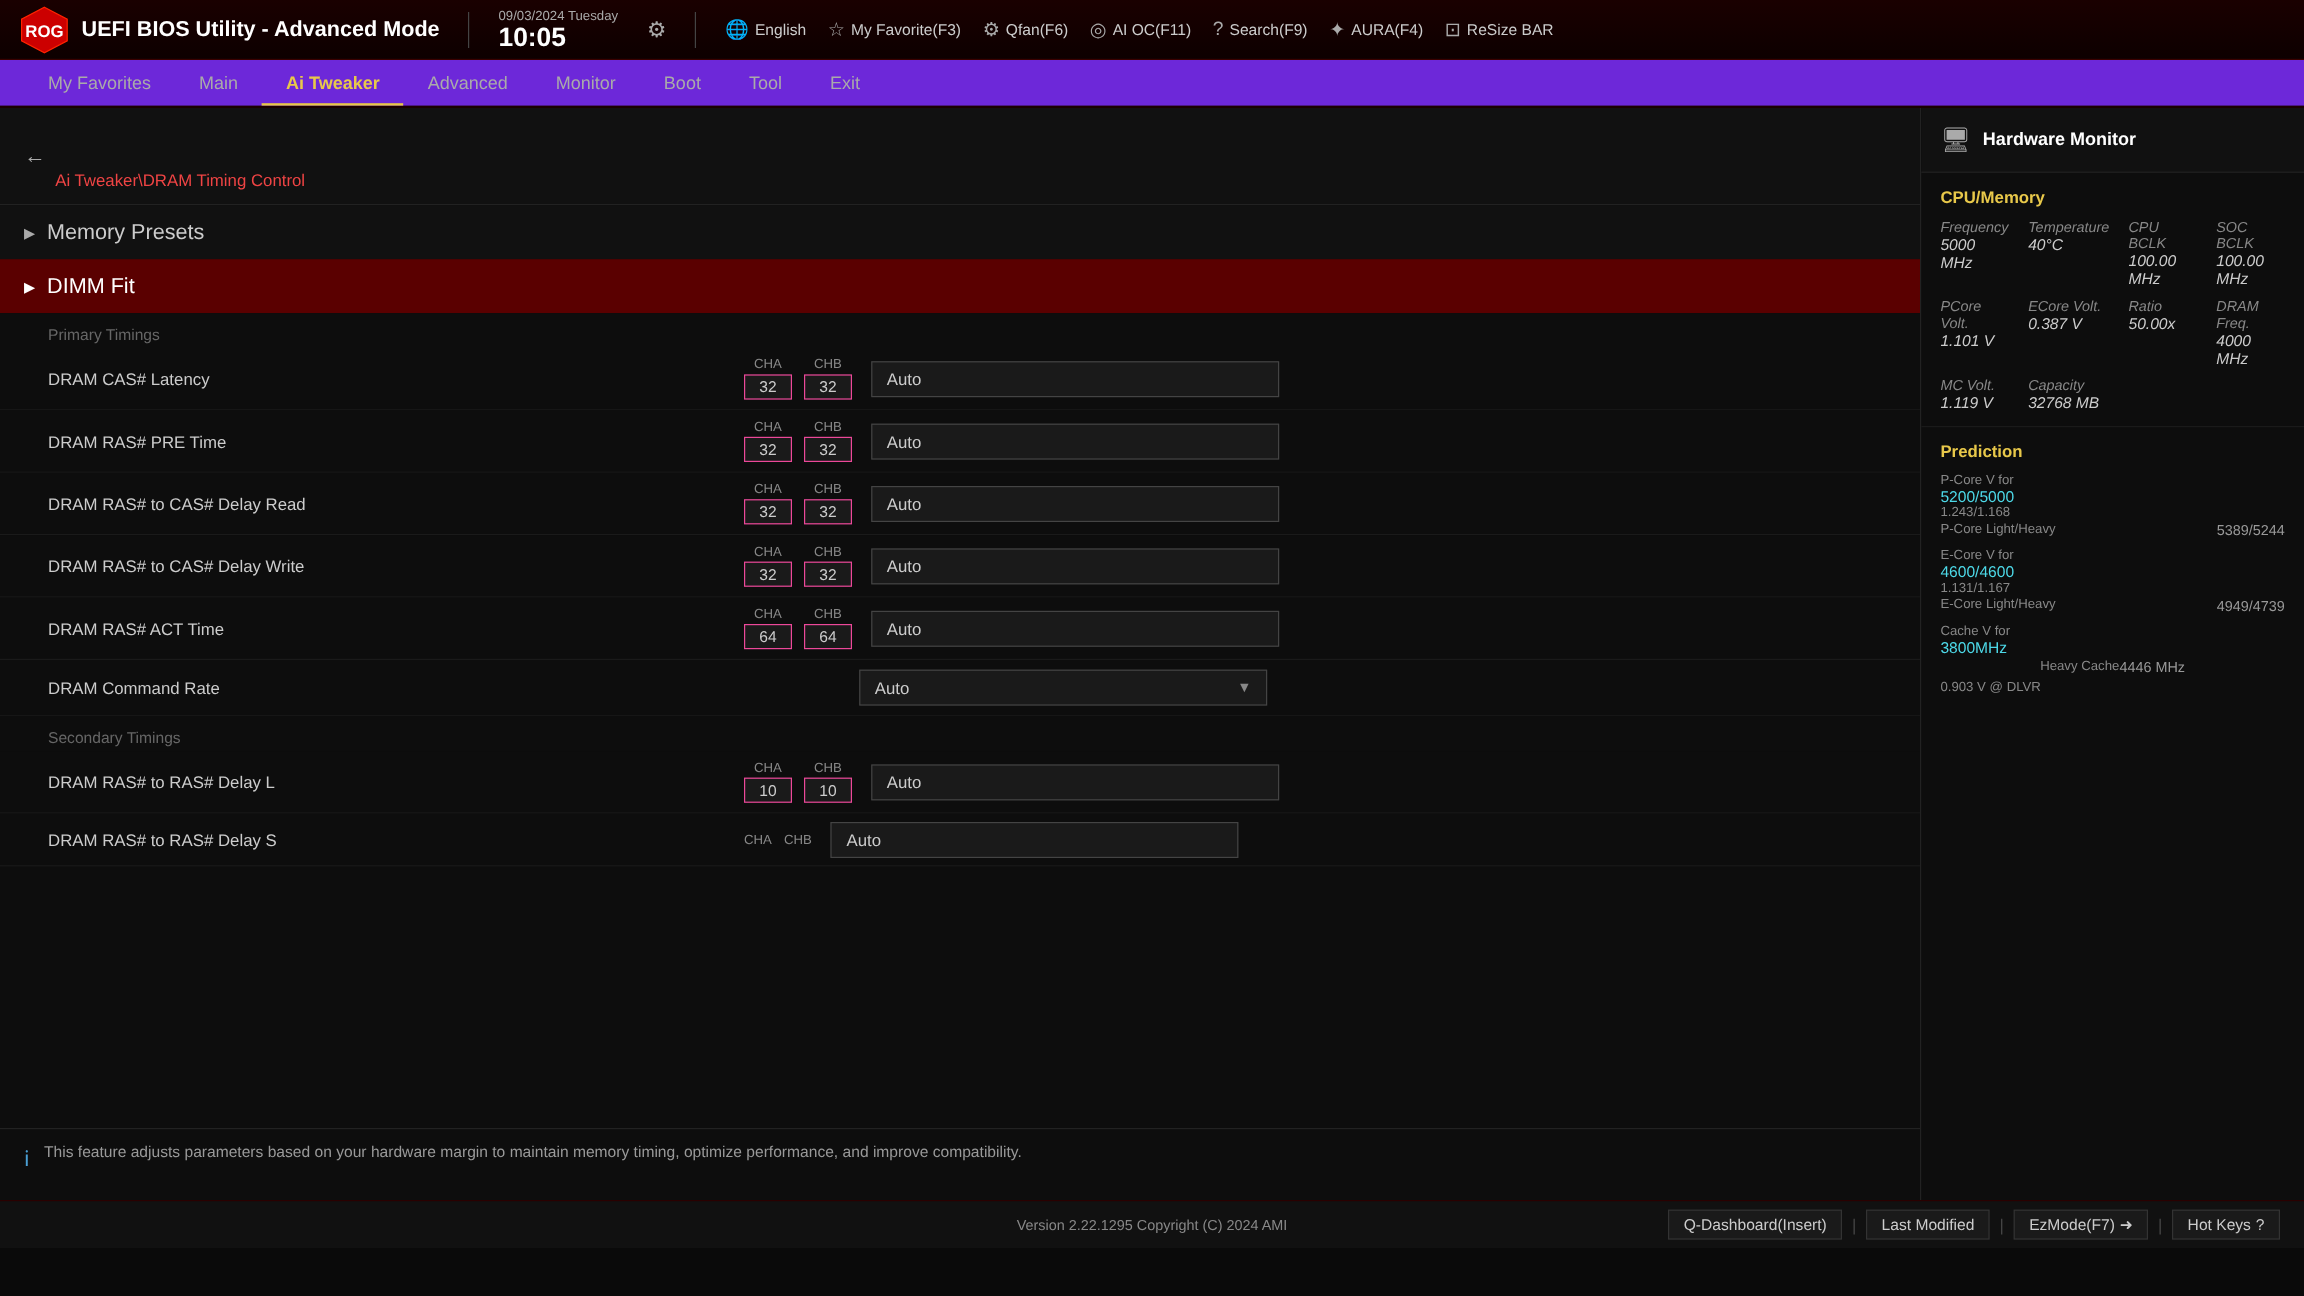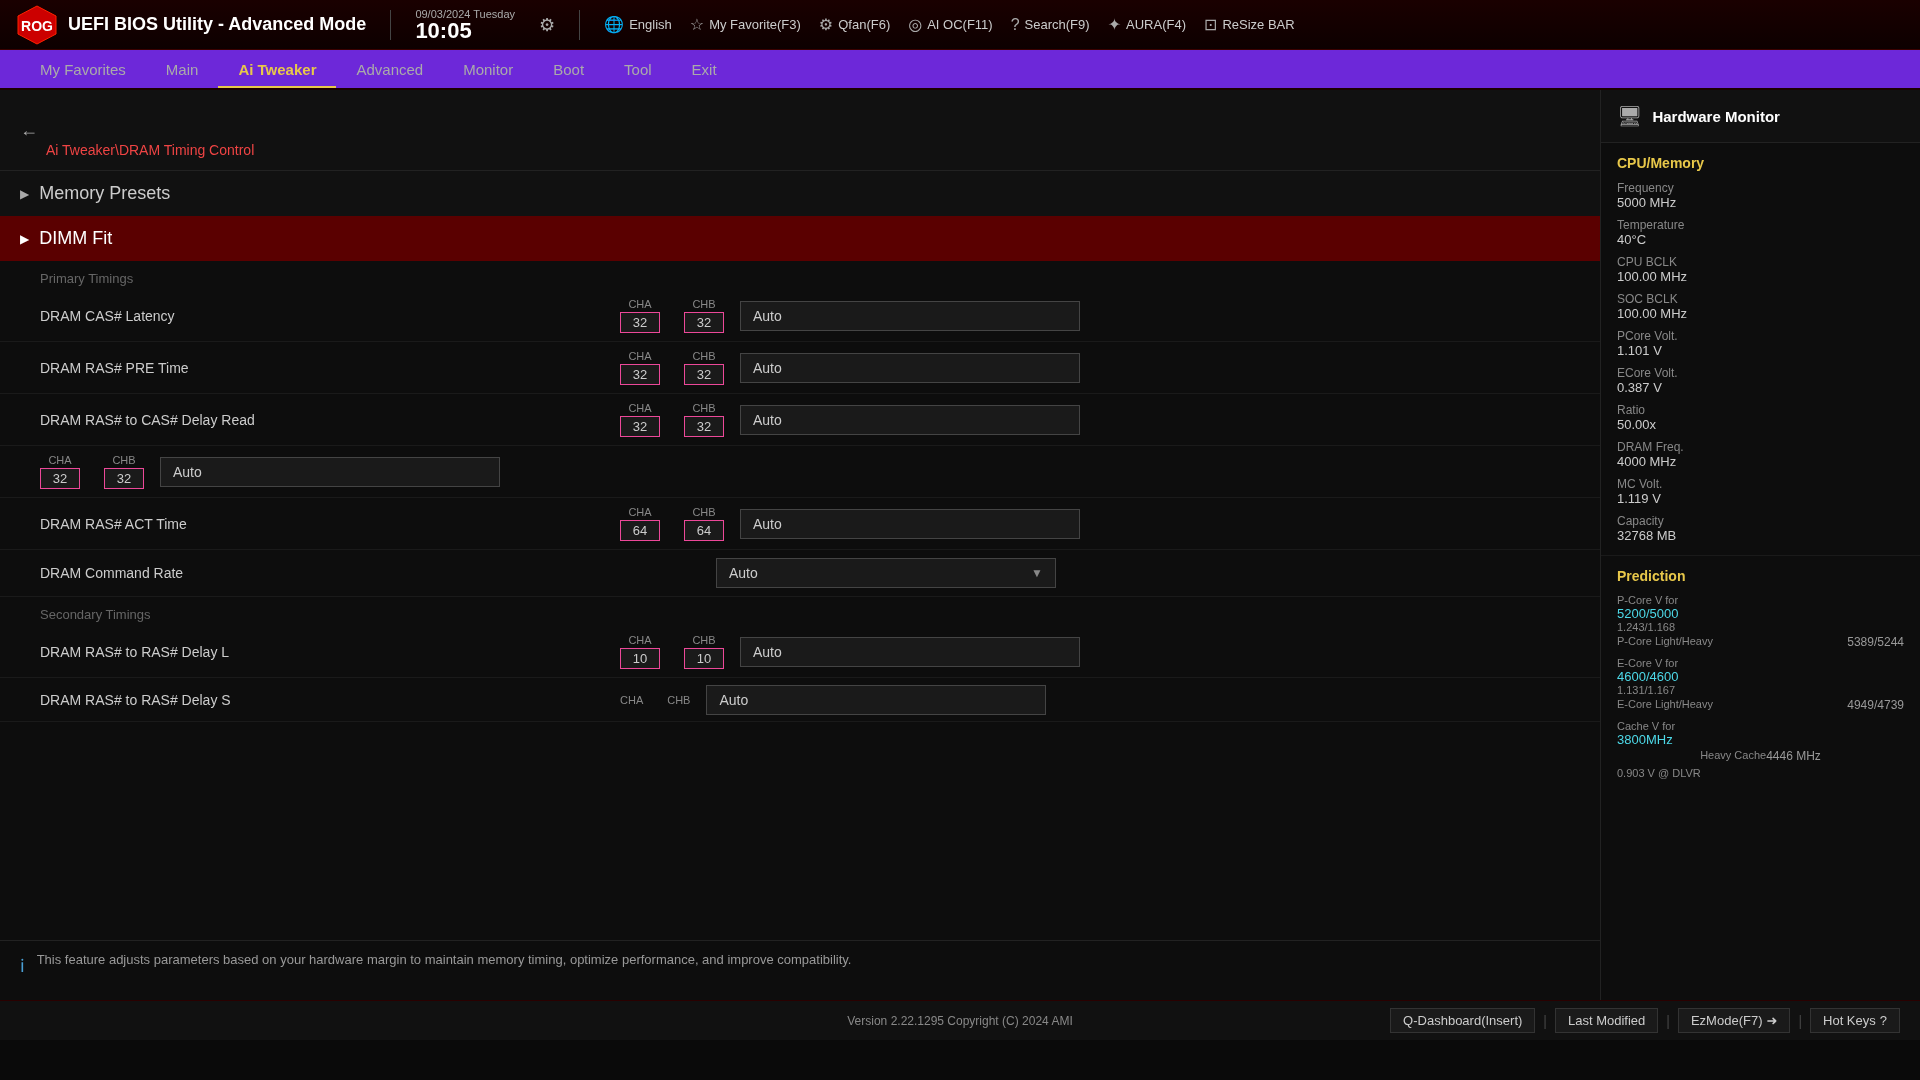--- a/index.html
+++ b/index.html
@@ -177,21 +177,21 @@
 
     .setting-name {
       flex: 0 0 580px;
       color: #cccccc;
       font-size: 14px;
     }
 
     .cha-chb-group {
       display: flex;
       align-items: center;
-      gap: 24px;
+      gap: 10px;
       margin-right: 16px;
     }
     .ch-column {
       display: flex;
       flex-direction: column;
       align-items: center;
       gap: 2px;
     }
     .ch-label {
       font-size: 11px;
@@ -281,22 +281,23 @@
       border-bottom: 1px solid #1a1a1a;
     }
     .hw-section-title {
       color: #e8c84a;
       font-size: 14px;
       font-weight: 600;
       margin-bottom: 10px;
     }
     .hw-grid {
       display: grid;
-      grid-template-columns: 1fr;
+      grid-template-columns: 1fr 1fr 1fr 1fr;
       gap: 8px 16px;
+      font-style: italic;
     }
     .hw-item {}
     .hw-item-label {
       color: #888;
       font-size: 12px;
     }
     .hw-item-value {
       color: #cccccc;
       font-size: 13px;
       font-weight: 500;
@@ -518,20 +519,21 @@
           </div>
         </div>
         <div class="setting-value">
           <div class="value-box">
             <span>Auto</span>
           </div>
         </div>
       </div>
 
       <div class="setting-row">
+        <span class="setting-name">DRAM RAS# to CAS# Delay Write</span>
         <div class="cha-chb-group">
           <div class="ch-column">
             <span class="ch-label">CHA</span>
             <span class="ch-value">32</span>
           </div>
           <div class="ch-column">
             <span class="ch-label">CHB</span>
             <span class="ch-value">32</span>
           </div>
         </div>

